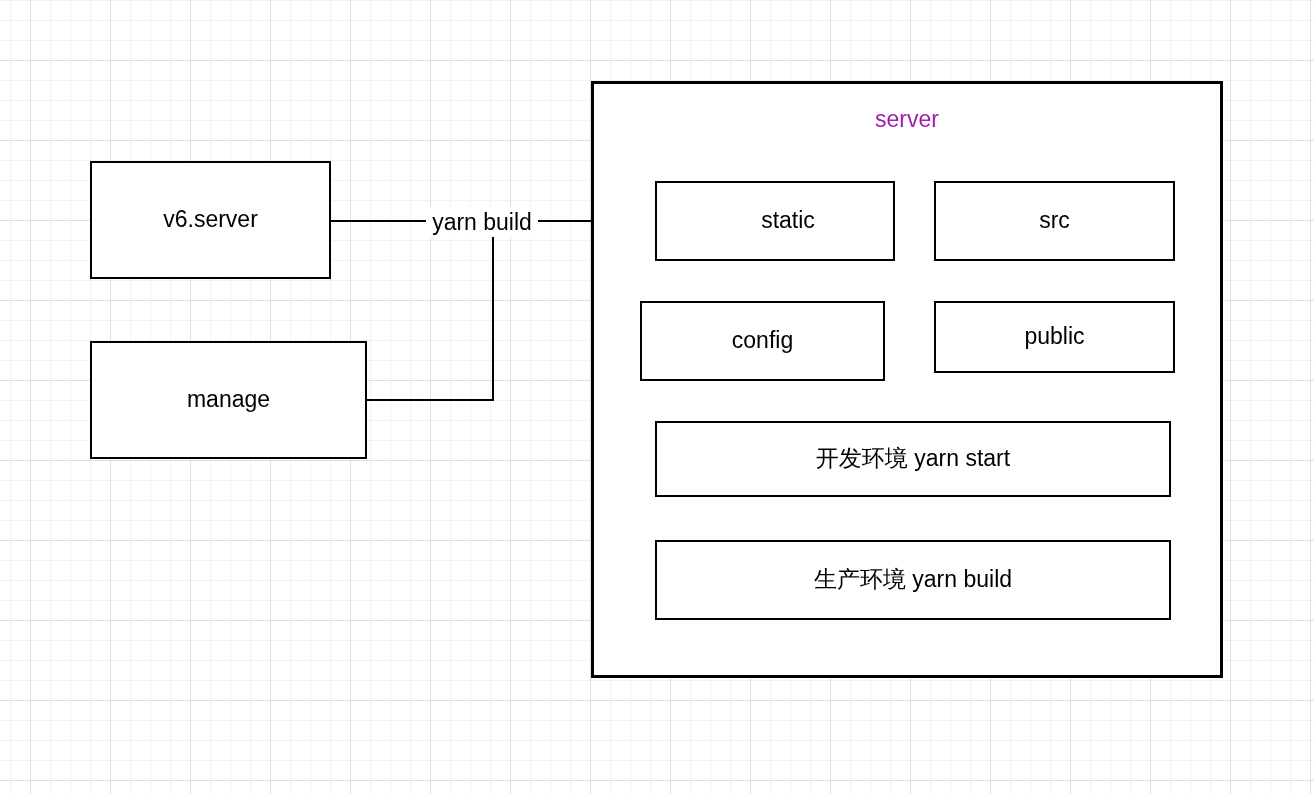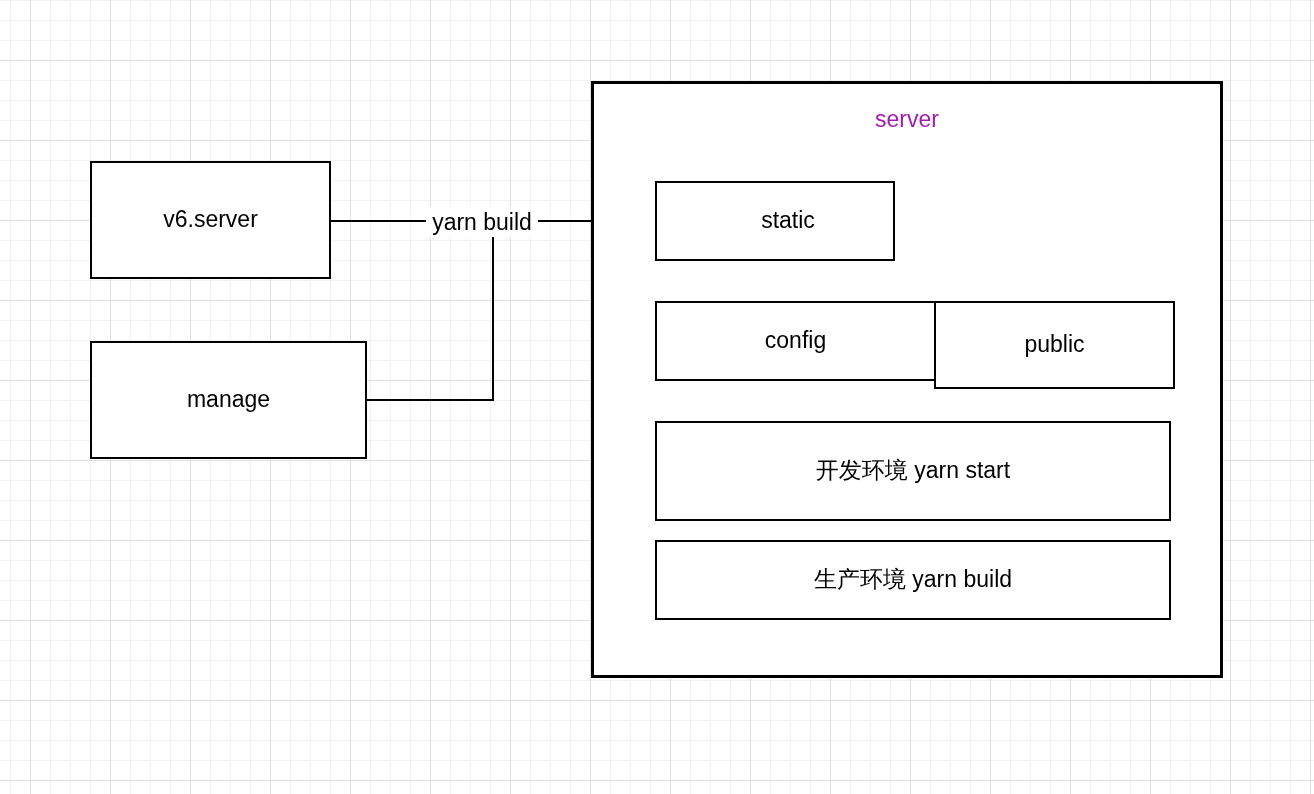--- a/index.html
+++ b/index.html
@@ -54,23 +54,23 @@
     left: 0; top: 22px;
     width: 100%;
     text-align: center;
     font-size: 23px;
     color: #a21caf;
   }
   .v6-node   { left: 90px;  top: 161px; width: 241px; height: 118px; }
   .manage-node { left: 90px; top: 341px; width: 277px; height: 118px; }
   .static-node { left: 61px;  top: 97px;  width: 240px; height: 80px; padding-left: 26px; }
   .src-node    { left: 340px; top: 97px;  width: 241px; height: 80px; }
-  .config-node { left: 61px;  top: 217px; width: 281px; height: 80px; }
-  .public-node { left: 340px; top: 217px; width: 241px; height: 88px; }
-  .dev-node    { left: 61px;  top: 337px; width: 516px; height: 100px; }
+  .config-node { left: 46px;  top: 217px; width: 245px; height: 80px; }
+  .public-node { left: 340px; top: 217px; width: 241px; height: 72px; }
+  .dev-node    { left: 61px;  top: 337px; width: 516px; height: 76px; }
   .prod-node   { left: 61px;  top: 456px; width: 516px; height: 80px; flex-direction: column; gap: 36px; }
   .prod-node .line { display: block; }
   .edge-label {
     position: absolute;
     left: 382px; top: 207px;
     width: 112px; height: 30px;
     line-height: 30px;
     text-align: center;
     background: #ffffff;
     font-size: 23px;
@@ -100,20 +100,23 @@
     <span>manage</span>
   </div>
 
   <div class="server-node">
     <div class="server-title">server</div>
 
     <div class="node static-node">
       <span>static</span>
     </div>
 
+    <div class="node src-node">
+      <span>src</span>
+    </div>
 
     <div class="node config-node">
       <span>config</span>
     </div>
 
     <div class="node public-node">
       <span>public</span>
     </div>
 
     <div class="node dev-node">

